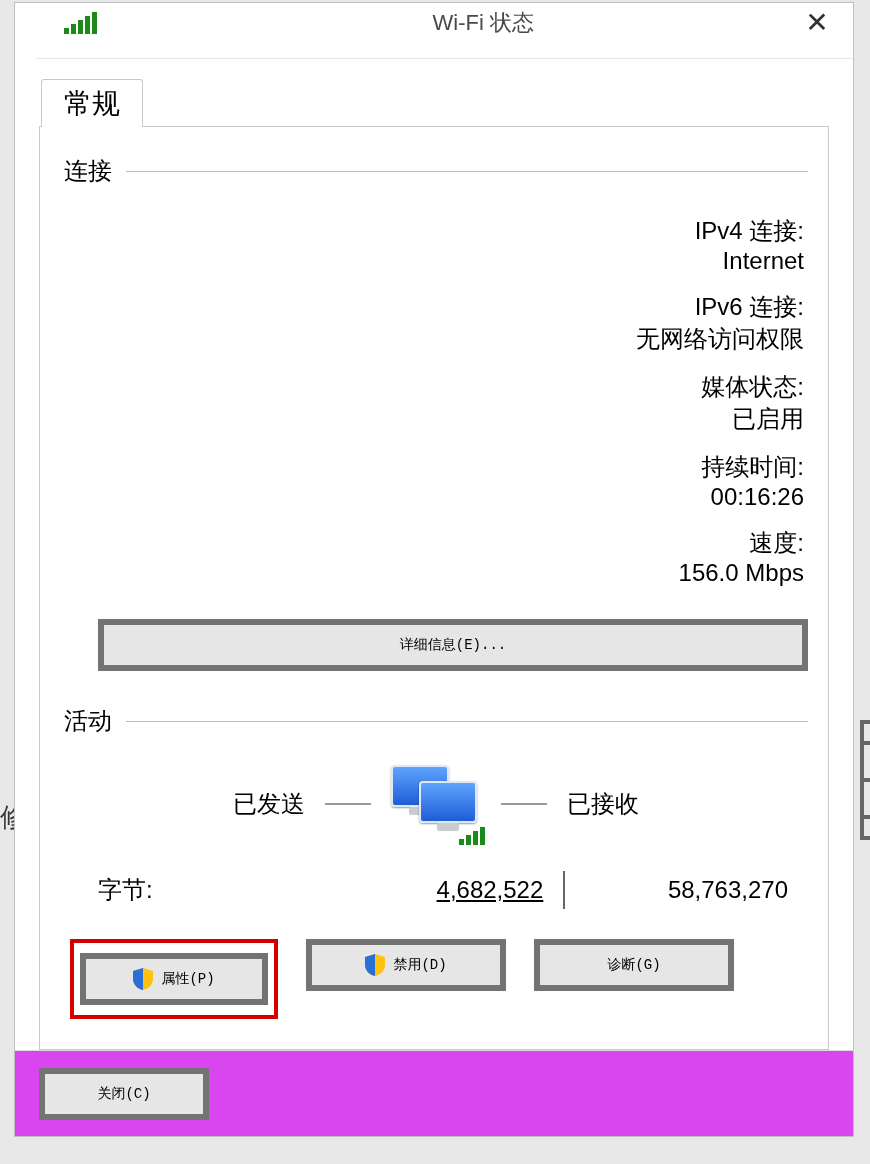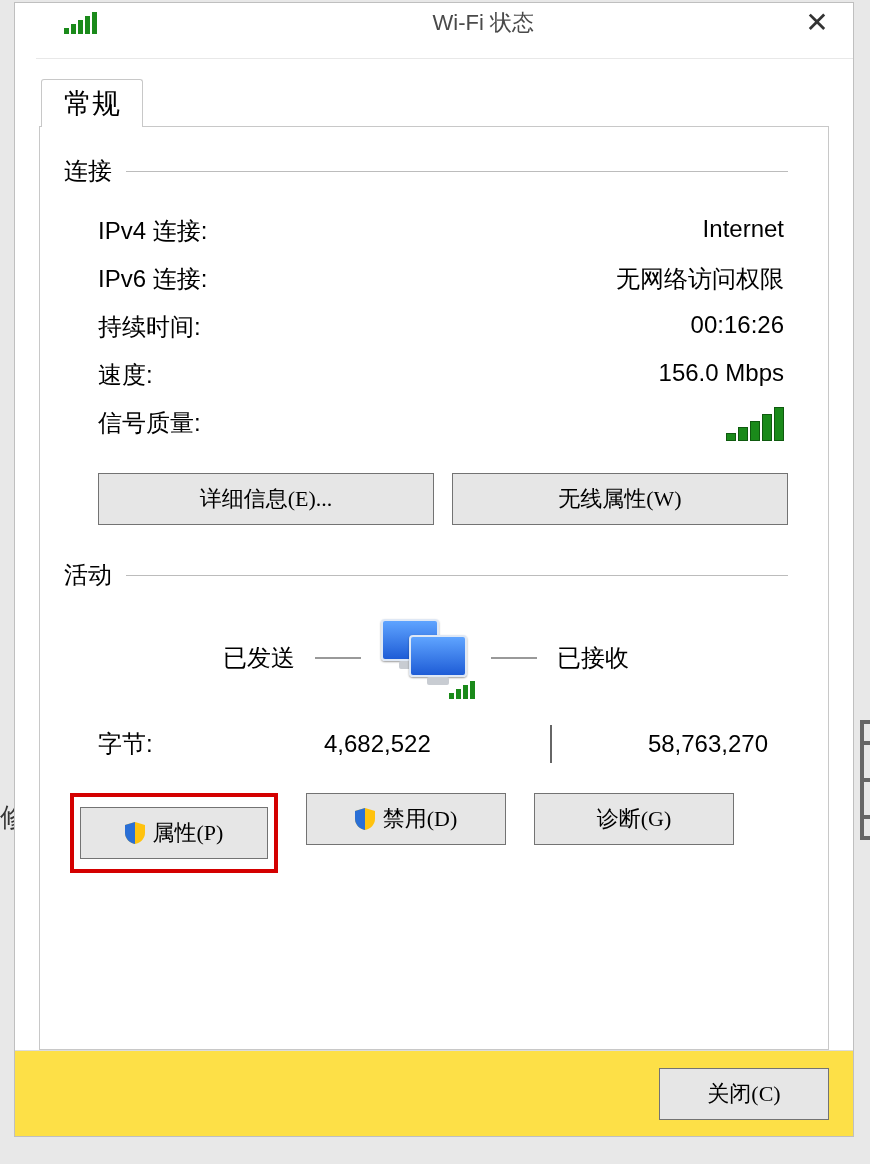--- a/index.html
+++ b/index.html
@@ -73,40 +73,41 @@
     position: absolute;
     left: 0; right: 0; bottom: 0;
     height: 1px;
     background: #c8c8c8;
     z-index: 1;
   }
   .panel {
     border: 1px solid #c8c8c8;
     border-top: none;
     flex: 1;
-    padding: 28px 40px 18px 24px;
+    padding: 28px 20px 18px 24px;
   }
   .group-head {
     display: flex;
     align-items: center;
     margin-bottom: 20px;
     font-size: 24px;
   }
   .group-head .line {
     flex: 1;
     height: 1px;
     background: #bcbcbc;
     margin-left: 14px;
   }
   .kv {
     display: flex;
     justify-content: space-between;
-    align-items: flex-start;
+    align-items: flex-end;
     padding: 8px 4px 8px 34px;
     font-size: 24px;
+    flex-direction: column;
   }
   .kv .k { color: #000; }
   .kv .v { color: #000; }
   .signal-bars, .signal-bars.sm { display: inline-flex; align-items: flex-end; gap: 2px; }
   .signal-bars span { display: inline-block; width: 10px; background: #1a8a1a; border: 1px solid #0f5a0f; }
   .signal-bars span:nth-child(1){height:8px}
   .signal-bars span:nth-child(2){height:14px}
   .signal-bars span:nth-child(3){height:20px}
   .signal-bars span:nth-child(4){height:27px}
   .signal-bars span:nth-child(5){height:34px}
@@ -120,26 +121,26 @@
   .signal-bars.sm span:nth-child(1){height:6px}
   .signal-bars.sm span:nth-child(2){height:10px}
   .signal-bars.sm span:nth-child(3){height:14px}
   .signal-bars.sm span:nth-child(4){height:18px}
   .btn {
     display: inline-flex;
     align-items: center;
     justify-content: center;
     gap: 8px;
     height: 52px;
-    border: 1px solid #737373;
+    border: 6px solid #737373;
     background: #e6e6e6;
-    font-size: 22px;
+    font-size: 14px;
     cursor: pointer;
     padding: 0 14px;
-    font-family: Liberation Serif, serif;
+    font-family: Liberation Mono, monospace;
   }
   .btn-row { display: flex; gap: 18px; margin: 24px 0 6px 34px; }
   .btn-row .btn { flex: 1; }
   .btn-row.bottom { margin: 30px 0 0 6px; gap: 28px; }
   .btn-row.bottom .btn { flex: 0 0 200px; }
   .shield {
     width: 20px; height: 22px;
   }
   .activity {
     display: flex;
@@ -172,28 +173,27 @@
   .monitor.m2{left:28px;top:16px;}
   .monitors .sig { position:absolute; right:-4px; bottom:-2px; }
   .bytes-row {
     display: grid;
     grid-template-columns: 1fr 1fr 2px 1fr;
     align-items: center;
     padding: 28px 10px 0 34px;
     font-size: 24px;
   }
   .bytes-row .sep { width:2px; height:38px; background:#666; justify-self:center; }
-  .bytes-row .s { padding-right:20px; }
+  .bytes-row .s { text-align:right; padding-right:20px;text-decoration:underline; }
   .bytes-row .r { text-align:right; padding-right:10px; }
   .footer {
     height: 86px;
     border-top: 1px solid #dcdcdc;
-    background: #fde047;
-    display: flex;
-    justify-content: flex-end;
+    background: #d946ef;
+    display: flex;
     align-items: center;
     padding: 0 24px;
   }
   .footer .btn { width: 170px; }
   .highlight-box {
     border: 4px solid #d40000;
     padding: 10px 6px;
     display: inline-block;
   }
   .right-stub {
@@ -246,41 +246,34 @@
 
       <div class="kv">
         <span class="k">IPv4 连接:</span>
         <span class="v">Internet</span>
       </div>
       <div class="kv">
         <span class="k">IPv6 连接:</span>
         <span class="v">无网络访问权限</span>
       </div>
       <div class="kv">
+        <span class="k">媒体状态:</span>
+        <span class="v">已启用</span>
+      </div>
+      <div class="kv">
         <span class="k">持续时间:</span>
         <span class="v">00:16:26</span>
       </div>
       <div class="kv">
         <span class="k">速度:</span>
         <span class="v">156.0 Mbps</span>
       </div>
-      <div class="kv">
-        <span class="k">信号质量:</span>
-        <span class="v signal-bars">
-          <span></span>
-            <span></span>
-            <span></span>
-            <span></span>
-            <span></span>
-        </span>
-      </div>
 
       <div class="btn-row">
         <button class="btn">详细信息(E)...</button>
-        <button class="btn">无线属性(W)</button>
       </div>
 
       <div style="height:28px"></div>
 
       <div class="group-head">
         <span>活动</span>
         <span class="line"></span>
       </div>
 
       <div class="activity">

